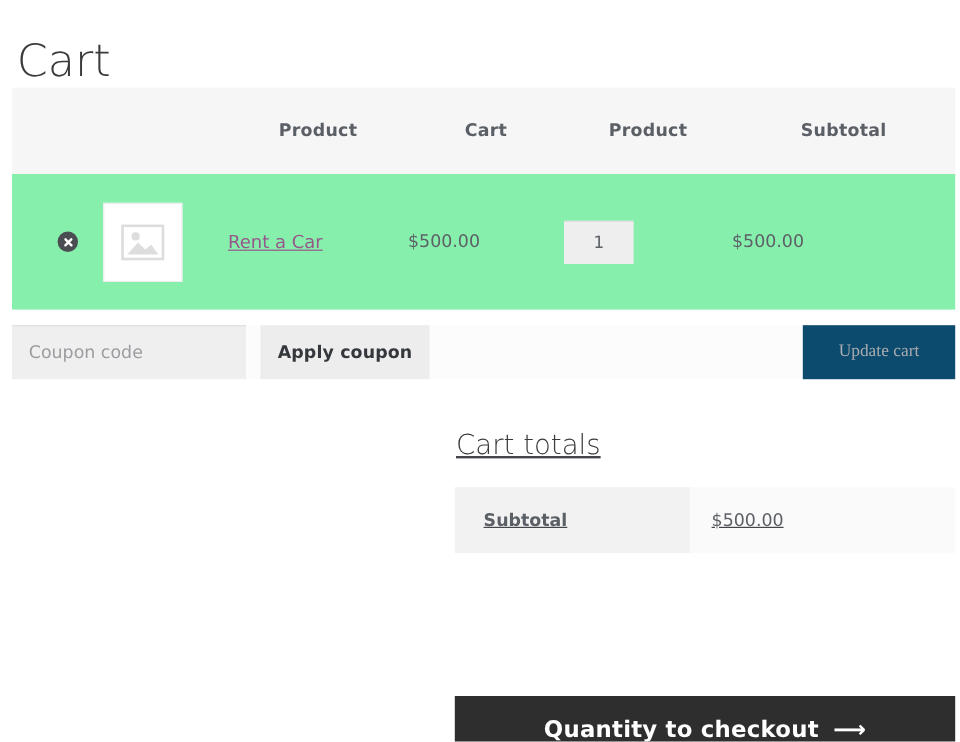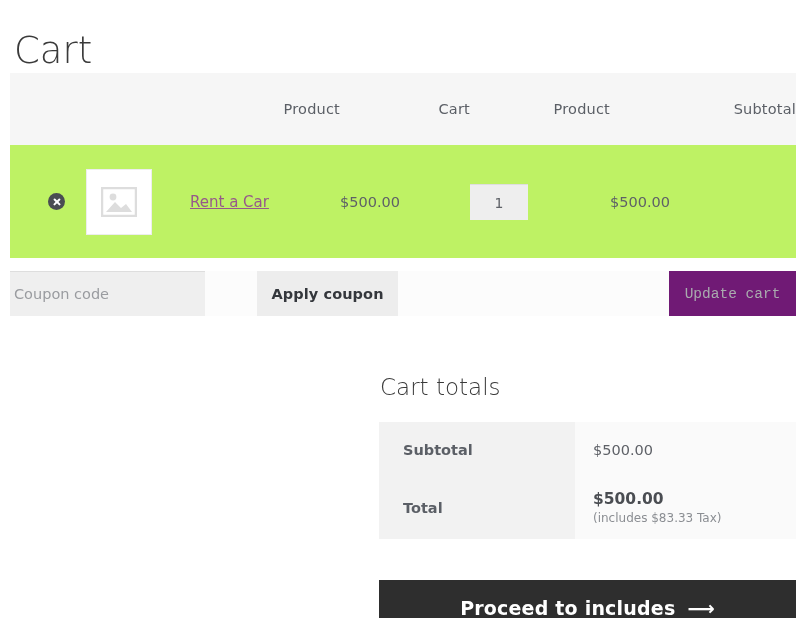--- a/index.html
+++ b/index.html
@@ -50,39 +50,39 @@
     margin: 0;
     border: none;
     vertical-align: middle;
   }
   .cart-table thead tr {
     background: #f6f6f6;
   }
   .cart-table thead th {
     height: 72px;
     font-size: 14.5px;
-    font-weight: 400;
+    font-weight: 700;
     color: #5b5f66;
-    text-align: right;
+    text-align: center;
     letter-spacing: 0.2px;
   }
   .col-remove { width: 70px; }
   .col-thumb  { width: 110px; }
   .col-name   { width: 150px; }
   .col-price  { width: 130px; }
   .col-qty    { width: 140px; }
   .col-sub    { width: 186px; }
 
   .th-product  { padding-left: 0px !important; }
   .th-price    { padding-left: 0px !important; }
   .th-qty      { padding-left: 0px !important; }
   .th-sub      { padding-left: 0px !important; }
 
   .cart-table tbody tr.item-row {
-    background: #bef264;
+    background: #86efac;
   }
   .cart-table tbody td {
     height: 113px;
     font-size: 14.5px;
     color: #5e6167;
   }
 
   .remove-cell { text-align: left; padding-left: 38px !important; }
   .remove-btn {
     display: inline-block;
@@ -155,21 +155,21 @@
   .coupon-input {
     position: absolute;
     left: 0px;
     top: 0px;
     width: 195px;
     height: 45px;
     background: #efefef;
     border: none;
     border-top: 1px solid #dedede;
     box-sizing: border-box;
-    padding: 0 4px;
+    padding: 0 14px;
     font-family: "DejaVu Sans", sans-serif;
     font-size: 14.5px;
     color: #8b8e93;
     outline: none;
   }
   .coupon-input::placeholder { color: #9a9ca0; opacity: 1; }
 
   .apply-coupon-btn {
     position: absolute;
     left: 207px;
@@ -177,43 +177,43 @@
     width: 141px;
     height: 45px;
     background: #ededed;
     border: none;
     font-family: "DejaVu Sans", sans-serif;
     font-size: 14.5px;
     font-weight: 700;
     color: #34373c;
     cursor: pointer;
     letter-spacing: 0.1px;
-    margin-left: 40px;
   }
   .update-cart-btn {
     position: absolute;
     right: 0px;
     top: 0px;
     width: 127px;
     height: 45px;
-    background: #701a75;
-    border: none;
-    font-family: Liberation Mono, monospace;
+    background: #0c4a6e;
+    border: none;
+    font-family: Liberation Serif, serif;
     font-size: 14.5px;
     font-weight: 400;
     color: #a9abae;
     cursor: default;
   }
 
   
   .totals-wrap {
     position: absolute;
     left: 379px;
-    top: 372px;
+    top: 356px;
     width: 417px;
+    text-decoration: underline;
   }
   .totals-title {
     font-size: 23px;
     font-weight: 300;
     color: #3a3a3a;
     line-height: 30px;
     margin: 0 0 20px 1px;
   }
   .totals-table {
     width: 417px;
@@ -334,28 +334,21 @@
   </div>
 
   <div class="totals-wrap">
     <h2 class="totals-title">Cart totals</h2>
     <table class="totals-table">
       <tbody>
         <tr class="row-subtotal">
           <th>Subtotal</th>
           <td>$500.00</td>
         </tr>
-        <tr class="row-total">
-          <th>Total</th>
-          <td>
-            <span class="total-amount">$500.00</span>
-            <span class="tax-note">(includes $83.33 Tax)</span>
-          </td>
-        </tr>
       </tbody>
     </table>
   </div>
 
   <button class="checkout-btn">
-    <span>Proceed to includes</span><span class="arrow">⟶</span>
+    <span>Quantity to checkout</span><span class="arrow">⟶</span>
   </button>
 
 </div>
 
 </body></html>

